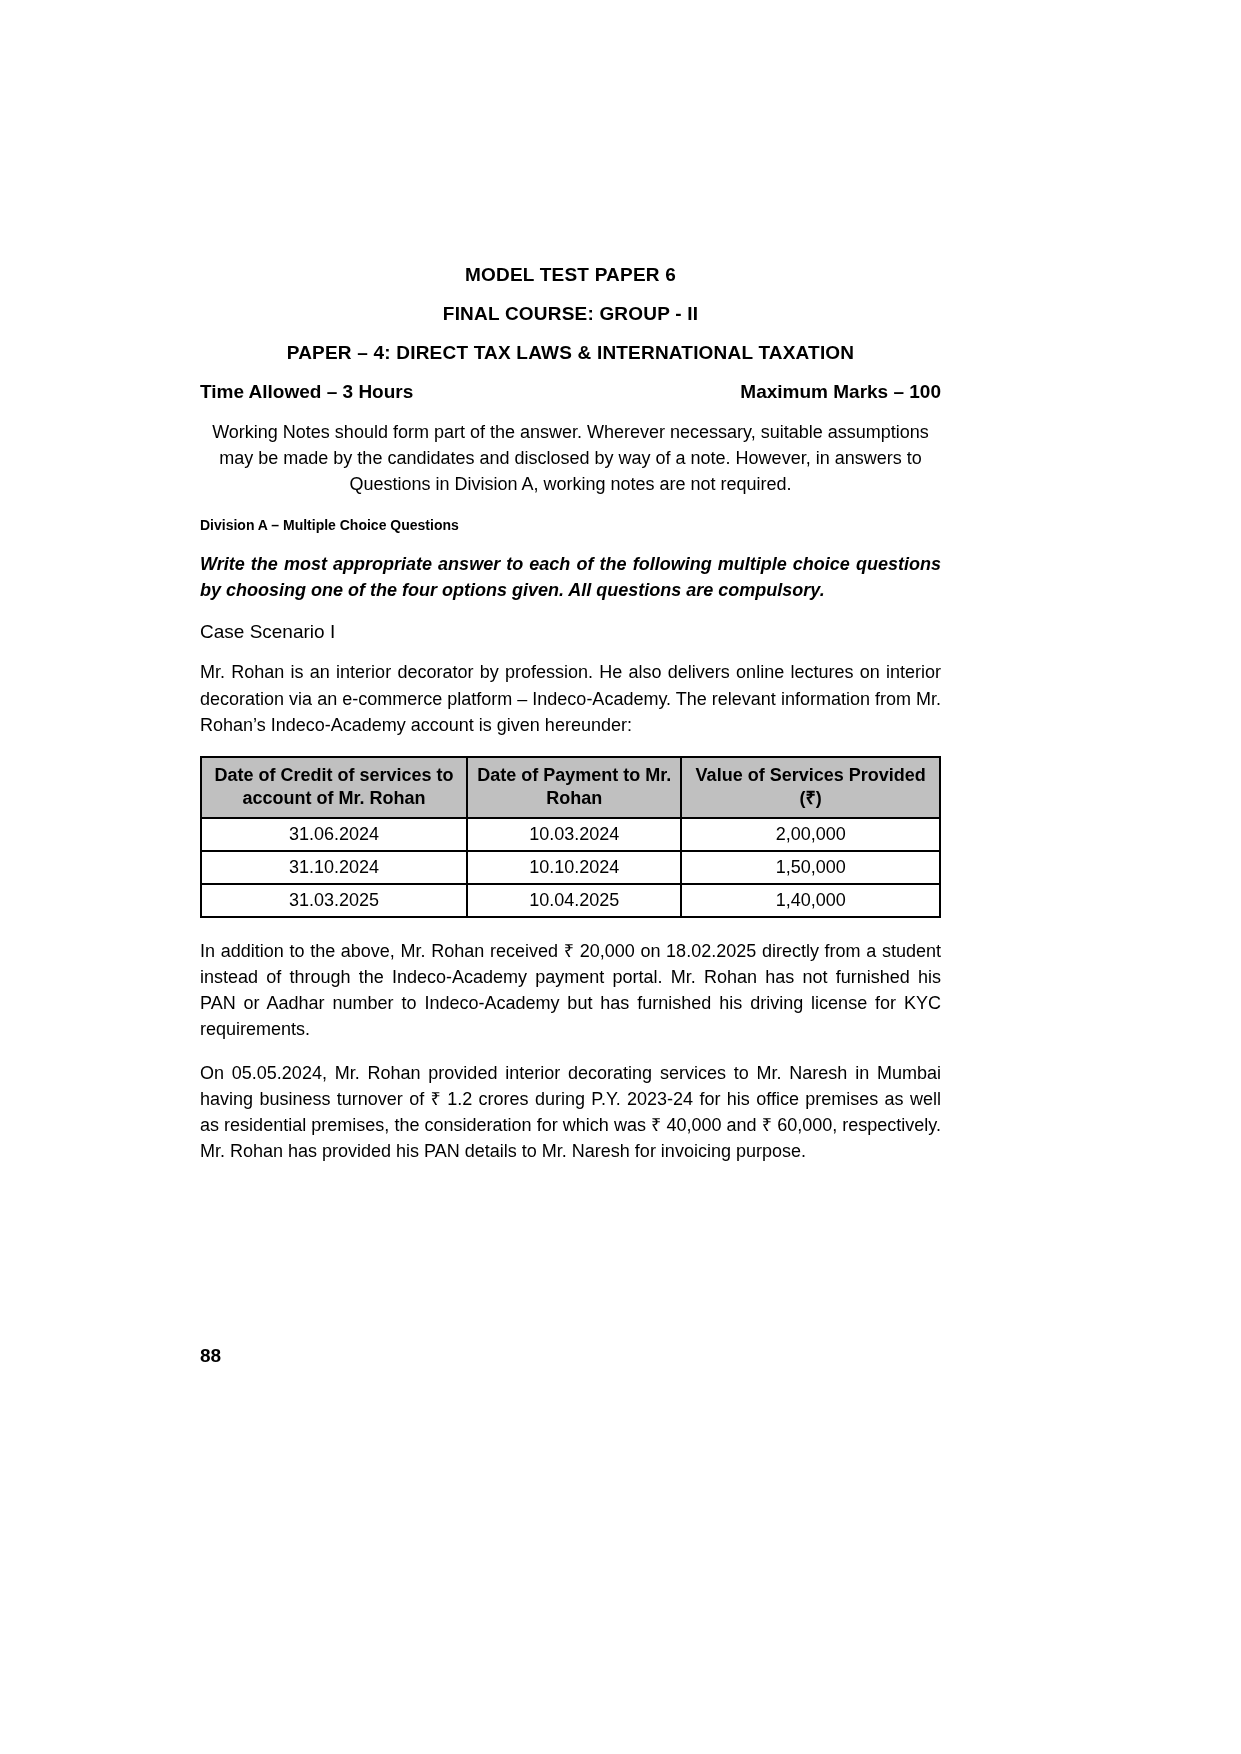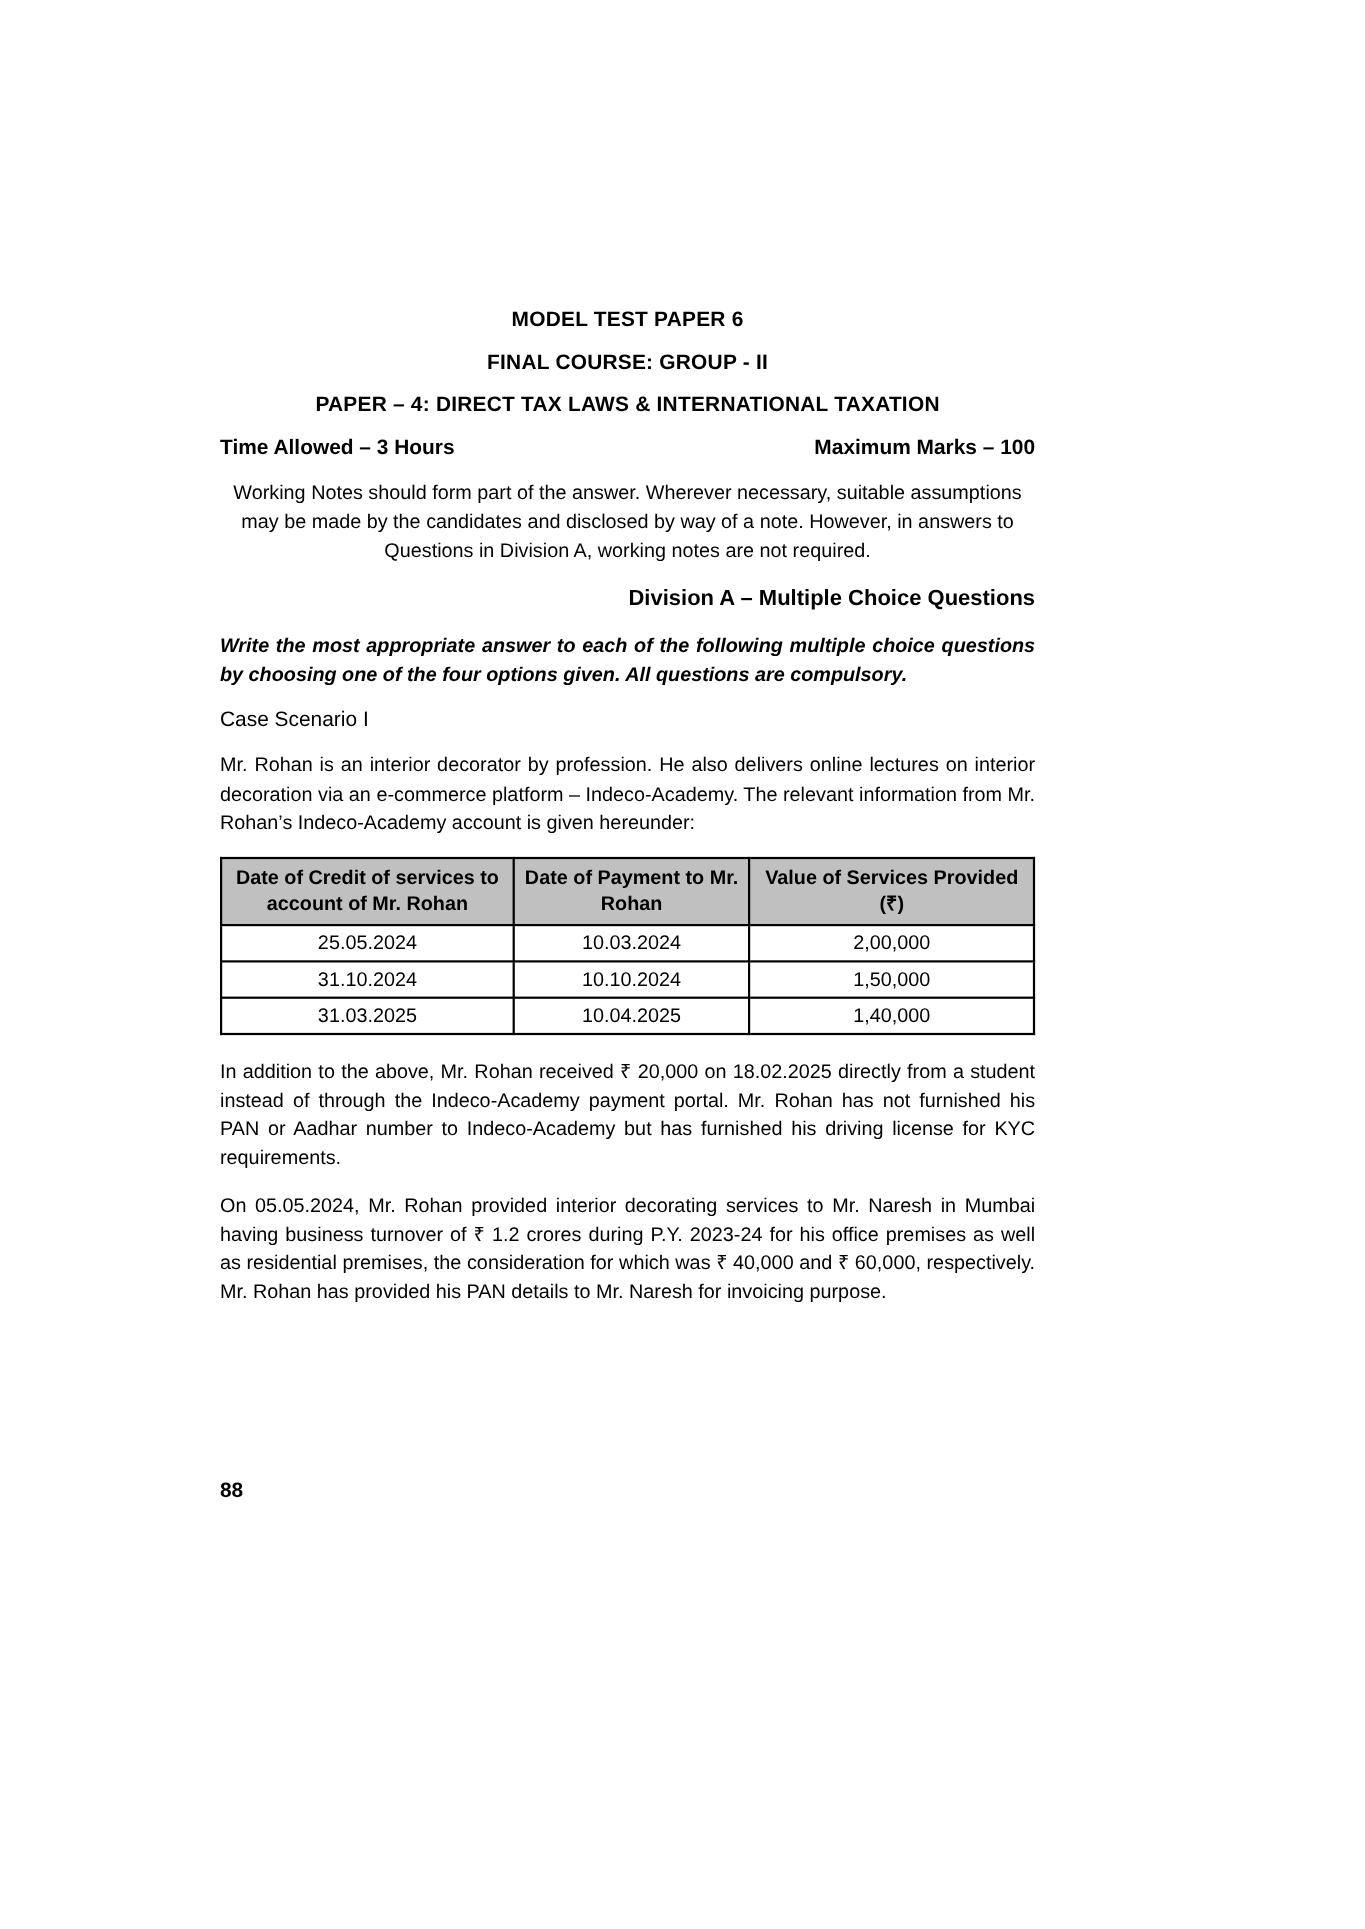--- a/index.html
+++ b/index.html
@@ -9,21 +9,21 @@
     width: 1241px;
     height: 1754px;
     background: #ffffff;
     font-family: "Liberation Sans", sans-serif;
     color: #000000;
     overflow: hidden;
   }
   .content {
     position: absolute;
     left: 200px;
-    top: 280px;
+    top: 264px;
     width: 741px;
   }
   .title-line {
     font-size: 19px;
     font-weight: bold;
     text-align: center;
     margin-bottom: 17px;
     letter-spacing: 0.2px;
   }
   .marks-row {
@@ -35,23 +35,23 @@
     margin-bottom: 16px;
   }
   .note {
     font-size: 18px;
     text-align: center;
     line-height: 1.45;
     margin-bottom: 20px;
     padding: 0 4px;
   }
   .division-heading {
-    font-size: 20px;
+    font-size: 14px;
     font-weight: bold;
-    text-align: right;
+    text-align: left;
     margin-bottom: 18px;
   }
   .instruction {
     font-size: 18px;
     font-weight: bold;
     font-style: italic;
     text-align: justify;
     line-height: 1.45;
     margin-bottom: 18px;
   }
@@ -128,21 +128,21 @@
     <table class="data-table">
       <thead>
         <tr>
           <th class="col-1">Date of Credit of services to account of Mr. Rohan</th>
           <th class="col-2">Date of Payment to Mr. Rohan</th>
           <th class="col-3">Value of Services Provided (₹)</th>
         </tr>
       </thead>
       <tbody>
         <tr>
-          <td>25.05.2024</td>
+          <td>31.06.2024</td>
           <td>10.03.2024</td>
           <td>2,00,000</td>
         </tr>
         <tr>
           <td>31.10.2024</td>
           <td>10.10.2024</td>
           <td>1,50,000</td>
         </tr>
         <tr>
           <td>31.03.2025</td>

